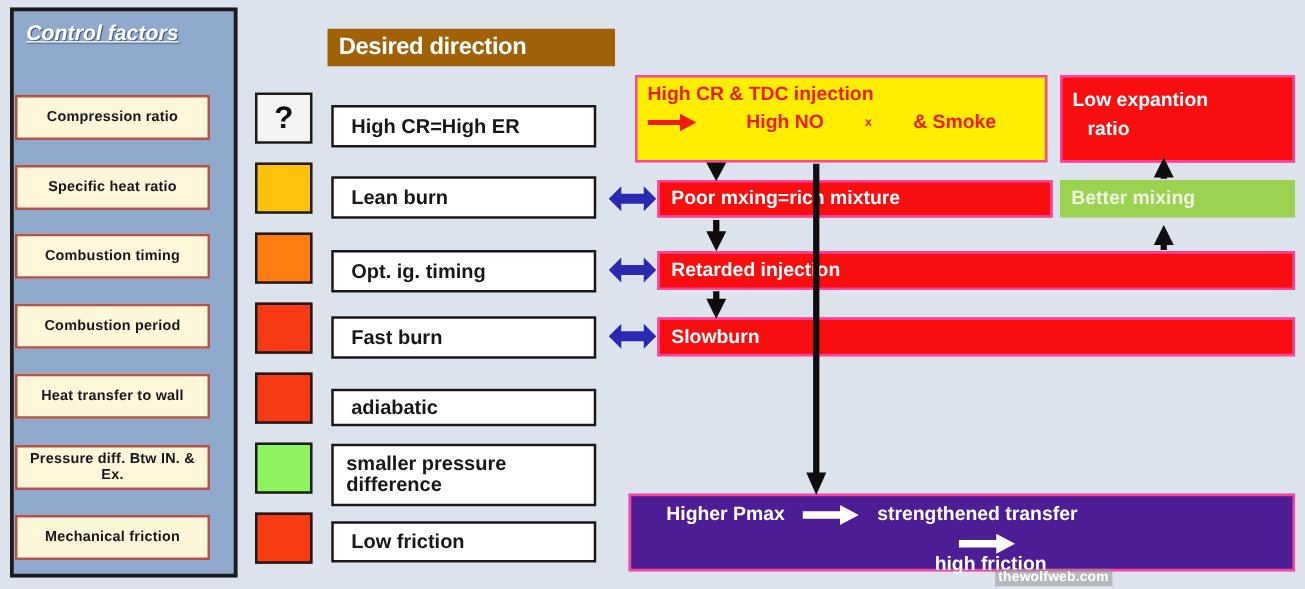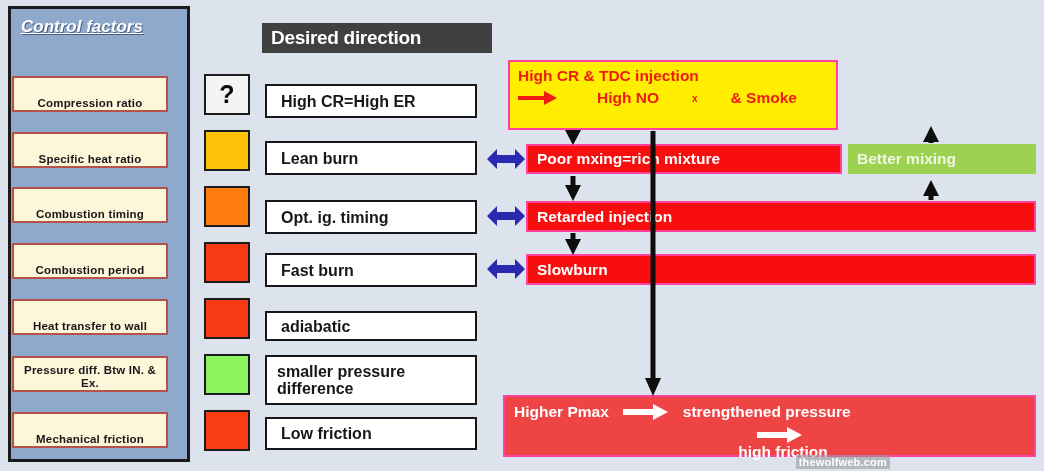--- a/index.html
+++ b/index.html
@@ -19,39 +19,39 @@
   }
   .cf-title{
     position:absolute;left:10px;top:8px;width:164px;
     color:#ffffff;font-style:italic;font-weight:bold;font-size:17px;
     line-height:19px;text-decoration:underline;text-align:left;
     text-shadow:1px 1px 0 #4a5f82;
   }
   .cf-box{
     position:absolute;left:12px;width:156px;height:36px;
     background:#fdf6d8;border:2px solid #b5534a;box-sizing:border-box;
-    display:flex;align-items:flex-end;justify-content:center;text-align:center;
+    display:flex;align-items:center;justify-content:center;text-align:center;
     font-size:11.5px;font-weight:bold;color:#17161a;line-height:13px;
     letter-spacing:0.2px;
   }
 
   
   .swatch{
     position:absolute;left:204px;width:46px;height:41px;
     border:2px solid #1b1b1b;box-sizing:border-box;
   }
   .swatch.q{
     background:#f4f4f4;display:flex;align-items:center;justify-content:center;
     font-size:25px;font-weight:bold;color:#0b0b0b;
   }
 
   
   .desired-hdr{
     position:absolute;left:262px;top:23px;width:230px;height:30px;
-    background:#404040;color:#ffffff;font-weight:bold;font-size:19px;
+    background:#a16207;color:#ffffff;font-weight:bold;font-size:19px;
     display:flex;align-items:center;padding-left:9px;box-sizing:border-box;
     letter-spacing:-0.3px;
   }
 
   
   .wbox{
     position:absolute;left:265px;width:212px;
     background:#ffffff;border:2px solid #17161a;box-sizing:border-box;
     display:flex;align-items:center;padding-left:14px;
     font-size:16px;font-weight:bold;color:#17161a;line-height:17px;
@@ -76,22 +76,22 @@
   }
   .redtop{
     position:absolute;left:848px;top:60px;width:188px;height:70px;
     background:#f80e0e;border:2px solid #ff41a0;box-sizing:border-box;
     color:#ffffff;font-weight:bold;font-size:15.5px;line-height:23px;
     padding:7px 0 0 8px;
   }
   .redtop .r2{padding-left:12px;}
   .bottombox{
     position:absolute;left:503px;top:395px;width:533px;height:62px;
-    background:#ef4444;border:2px solid #ff41a0;box-sizing:border-box;
-    color:#ffffff;font-weight:bold;font-size:15.5px;padding:6px 0 0 9px;
+    background:#4c1d95;border:2px solid #ff41a0;box-sizing:border-box;
+    color:#ffffff;font-weight:bold;font-size:15.5px;padding:6px 0 0 28px;
   }
   .bottombox .row{display:flex;align-items:center;}
   .bottombox .row2{padding-left:18px;margin-top:6px;flex-direction:column;}
 
   
   .arrow-svg{position:absolute;}
   .wm{
     position:absolute;right:2px;bottom:2px;
     font-size:11px;font-weight:bold;color:#ffffff;
     background:rgba(150,150,150,.55);padding:1px 3px;letter-spacing:.2px;
@@ -169,41 +169,45 @@
     <div class="l2">
       <svg class="inline-ar" width="40" height="16" viewBox="0 0 40 16">
         <path d="M0 6 L26 6 L26 1 L39 8 L26 15 L26 10 L0 10 Z" fill="#ee1c11"></path>
       </svg>
       <span>High NO</span>
         <sub>x</sub>
         <span> &amp; Smoke</span>
     </div>
   </div>
 
+  <div class="redtop">
+    <div>Low expantion</div>
+    <div class="r2">ratio</div>
+  </div>
 
   <div class="redbar" style="left:526px;top:144px;width:316px;height:30px">
       <span>Poor mxing=rich mixture</span>
     </div>
   <div class="greenbar" style="left:848px;top:144px;width:188px;height:30px">
       <span>Better mixing</span>
     </div>
   <div class="redbar" style="left:526px;top:201px;width:510px;height:31px">
       <span>Retarded injection</span>
     </div>
   <div class="redbar" style="left:526px;top:254px;width:510px;height:31px">
       <span>Slowburn</span>
     </div>
 
   <div class="bottombox">
     <div class="row">
       <span>Higher Pmax</span>
       <svg class="inline-ar" width="46" height="16" viewBox="0 0 46 16" style="margin:0 14px">
         <path d="M0 5 L30 5 L30 0 L45 8 L30 16 L30 11 L0 11 Z" fill="#ffffff"></path>
       </svg>
-      <span>strengthened pressure</span>
+      <span>strengthened transfer</span>
     </div>
     <div class="row row2">
       <svg class="inline-ar" width="46" height="16" viewBox="0 0 46 16">
         <path d="M0 5 L30 5 L30 0 L45 8 L30 16 L30 11 L0 11 Z" fill="#ffffff"></path>
       </svg>
       <span>high friction</span>
     </div>
   </div>
 
   <svg class="arrow-svg" style="left:0;top:0;width:1044px;height:471px;pointer-events:none">

